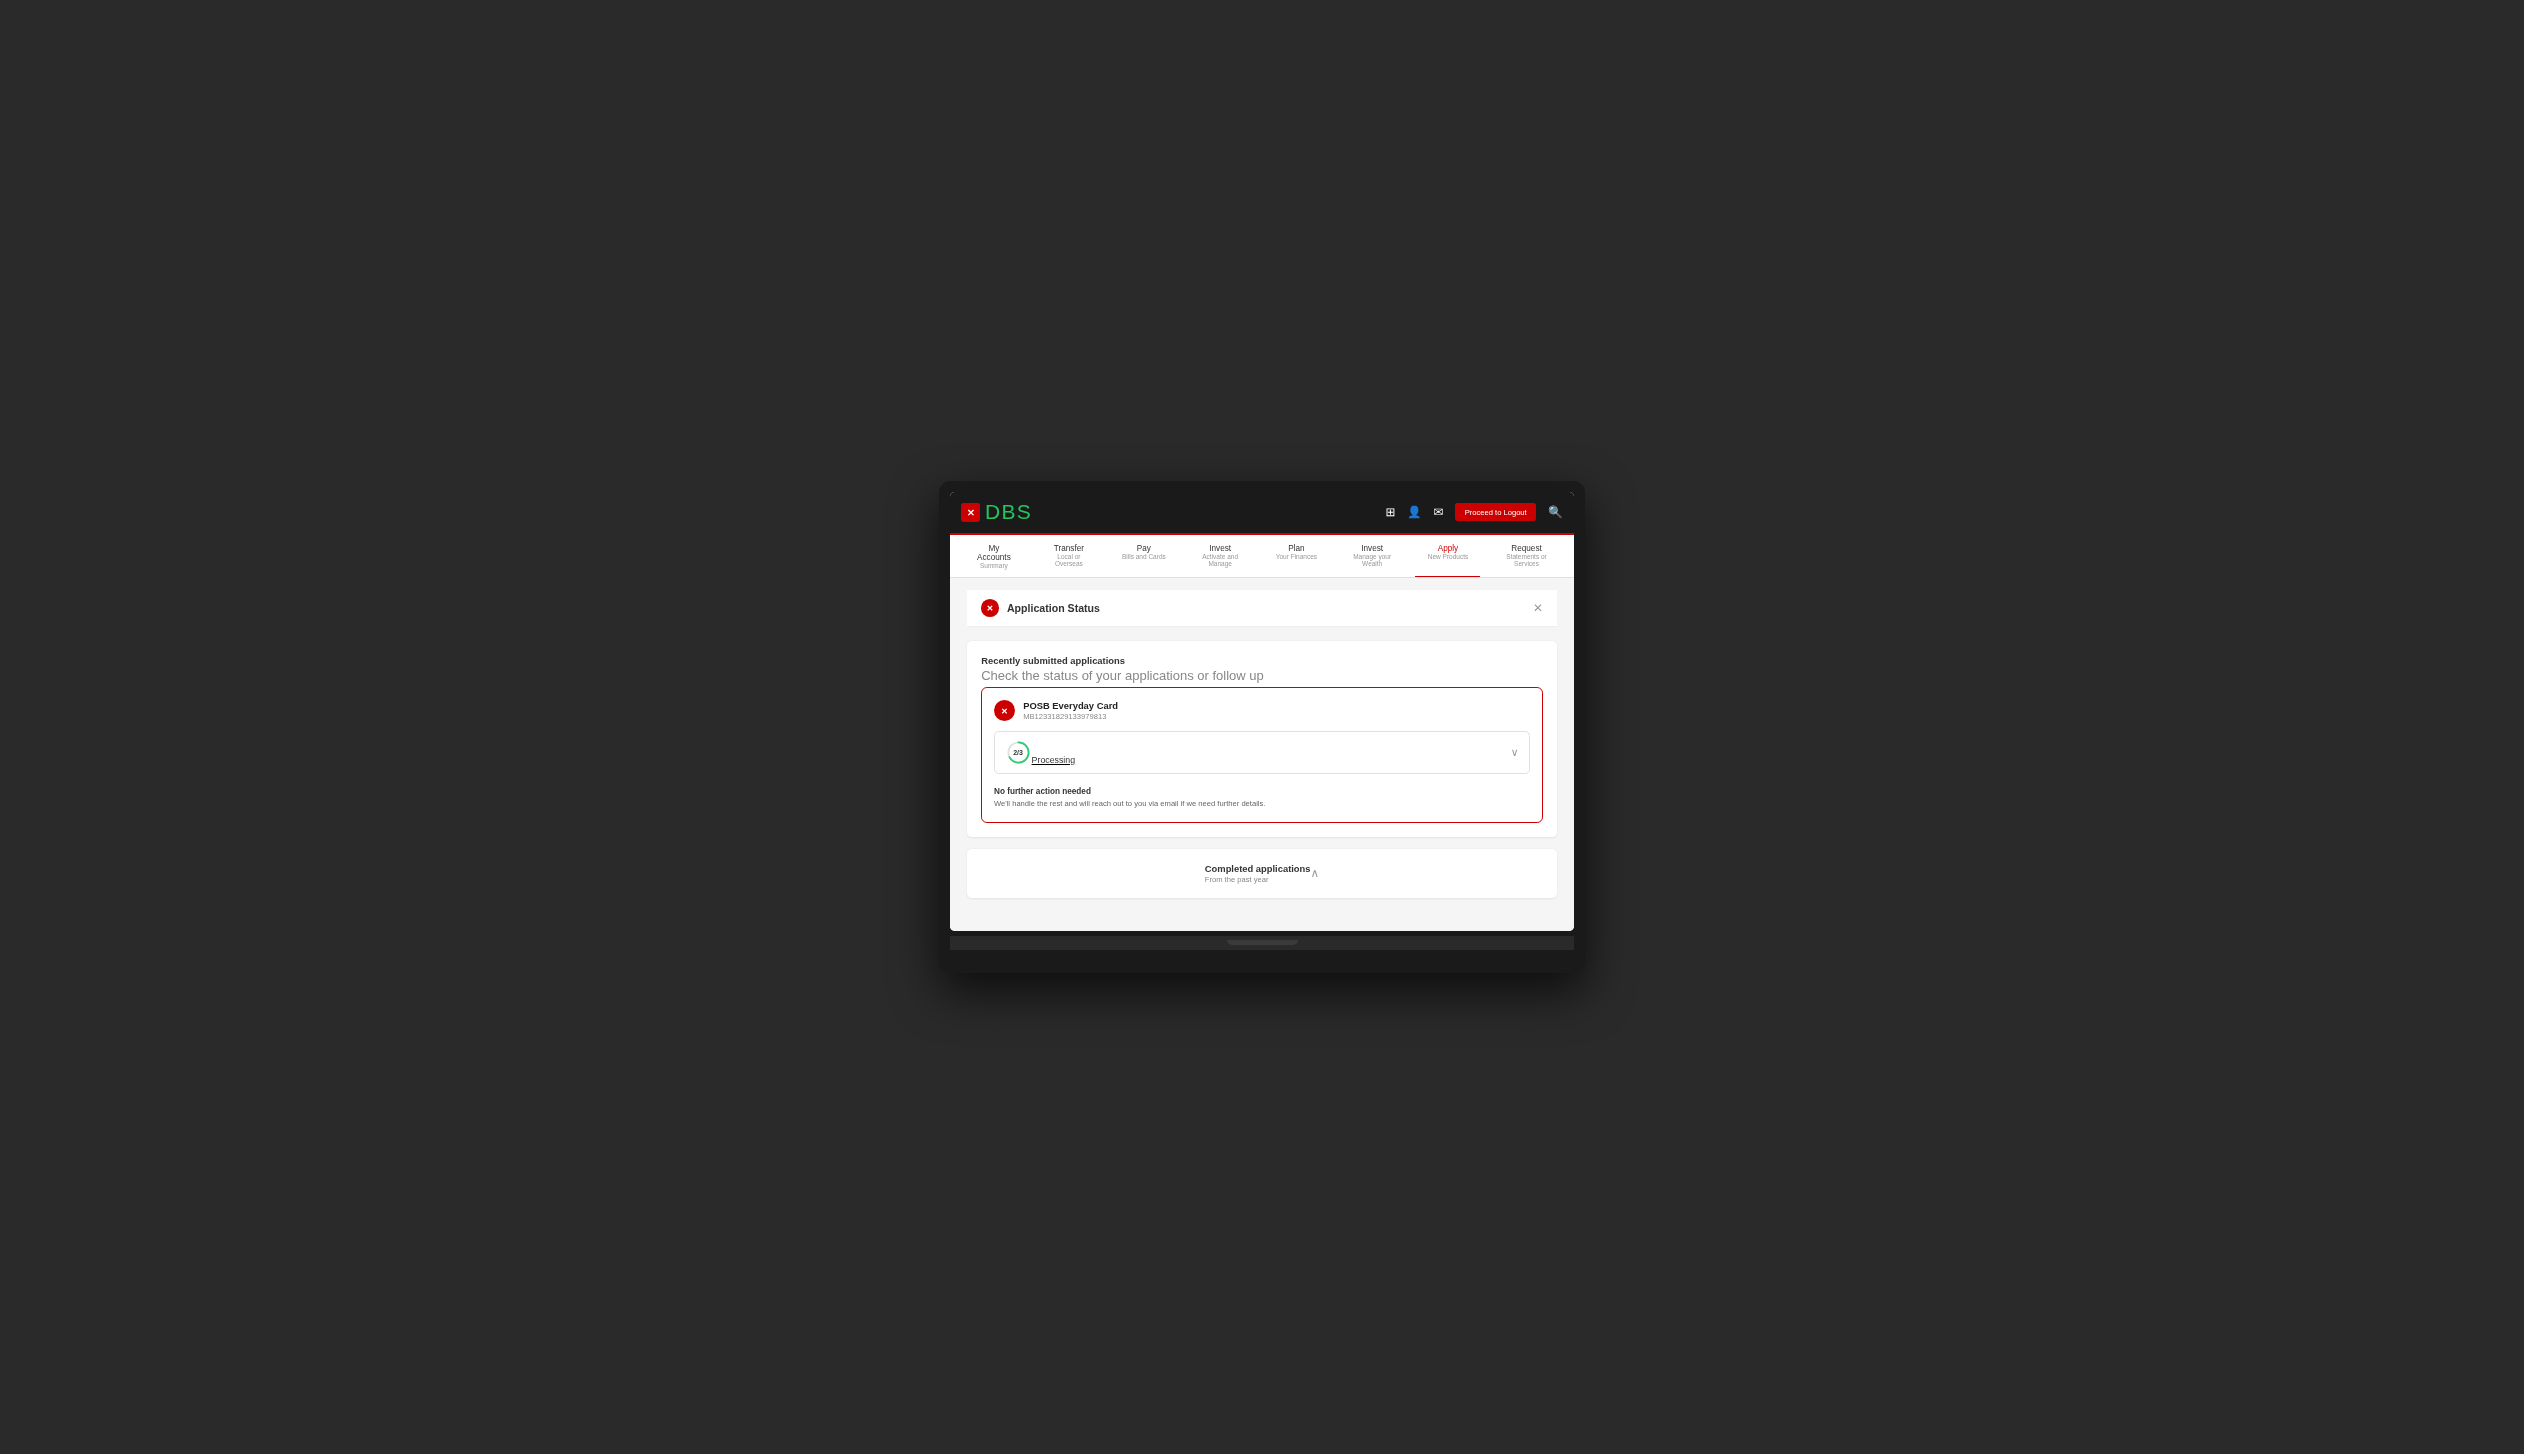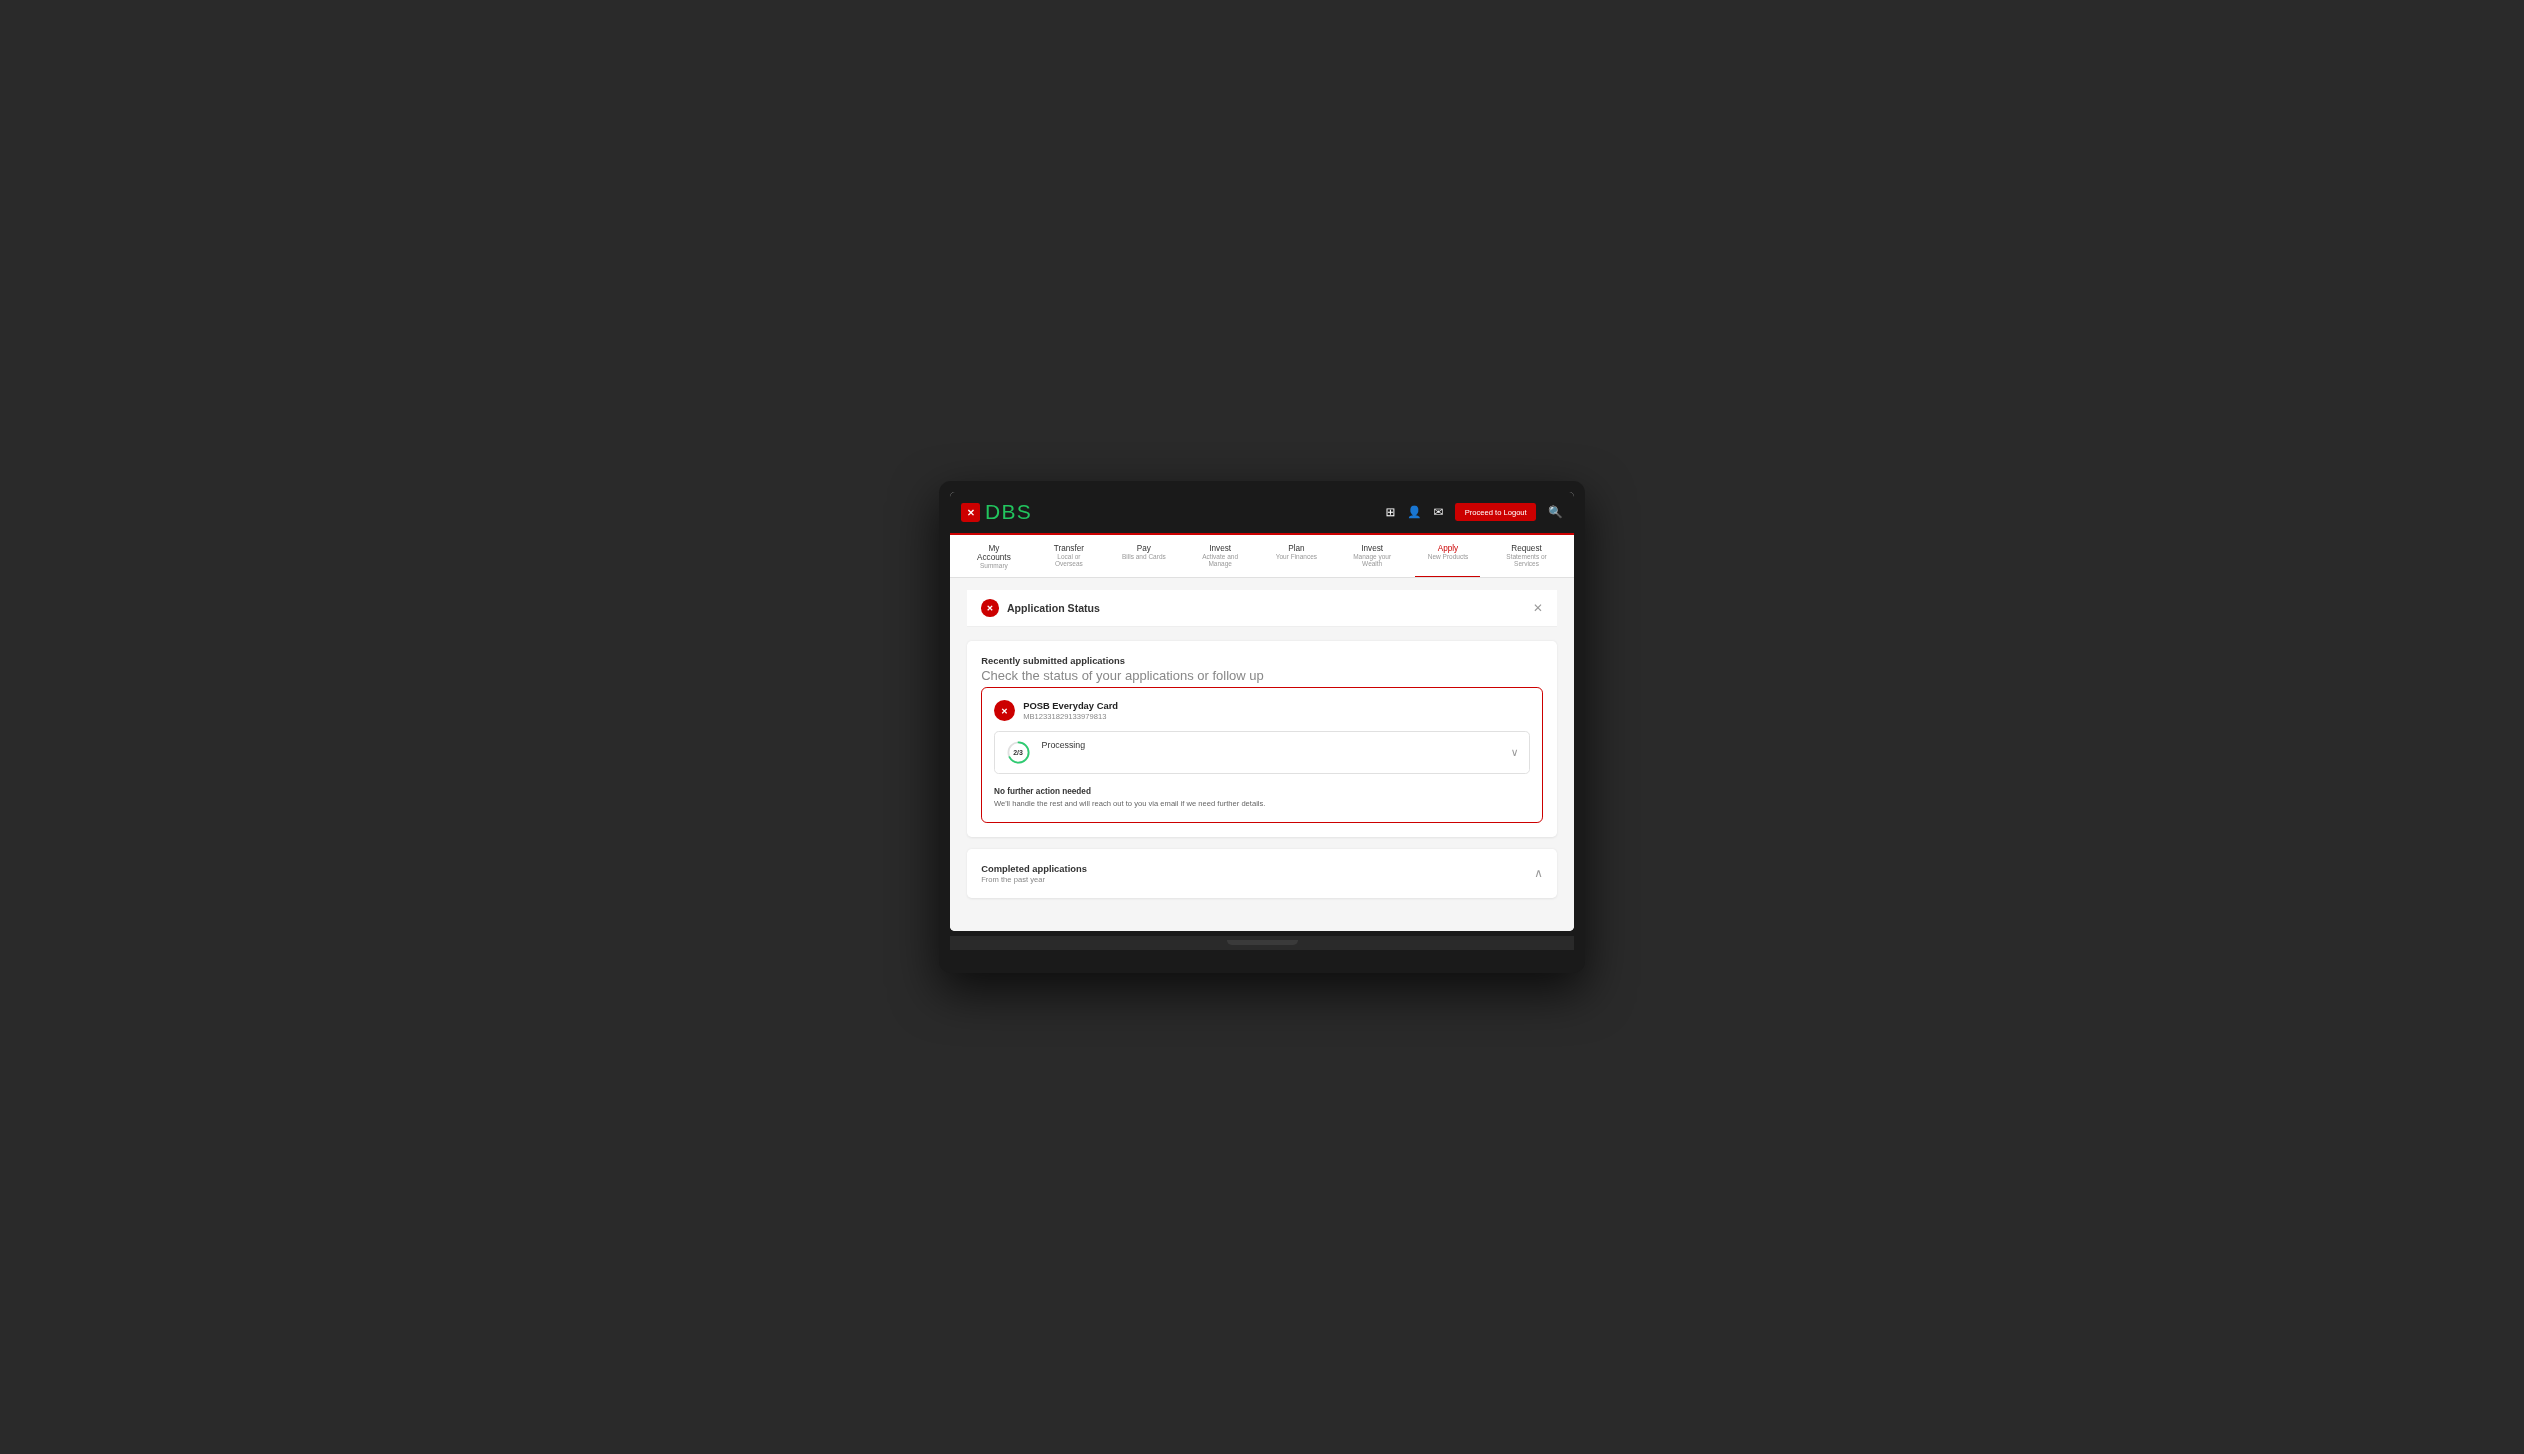--- a/index.html
+++ b/index.html
@@ -227,22 +227,23 @@
       border: 0.6px solid #e0e0e0;
       border-radius: 4.7px;
       padding: 8.2px 10.6px;
       display: flex;
       align-items: center;
       justify-content: space-between;
       margin-bottom: 10.6px;
     }
     .status-left {
       display: flex;
-      align-items: flex-start;
-      gap: 11px;
+      align-items: flex-end;
+      gap: 1px;
+      text-decoration: underline;
     }
     .progress-circle {
       width: 25px;
       height: 25px;
       position: relative;
     }
     .progress-circle svg {
       transform: rotate(-90deg);
     }
     .progress-text {
@@ -280,21 +281,21 @@
     }
     
     .completed-card {
       background: white;
       border-radius: 4.7px;
       padding: 14px;
       box-shadow: 0 0.6px 2.4px rgba(0,0,0,0.08);
     }
     .completed-header {
       display: flex;
-      justify-content: space-between;
+      justify-content: center;
       align-items: center;
     }
     .completed-title {
       font-size: 9.4px;
       font-weight: 600;
       color: #333;
     }
     .completed-subtitle {
       font-size: 7.6px;
       color: #888;

